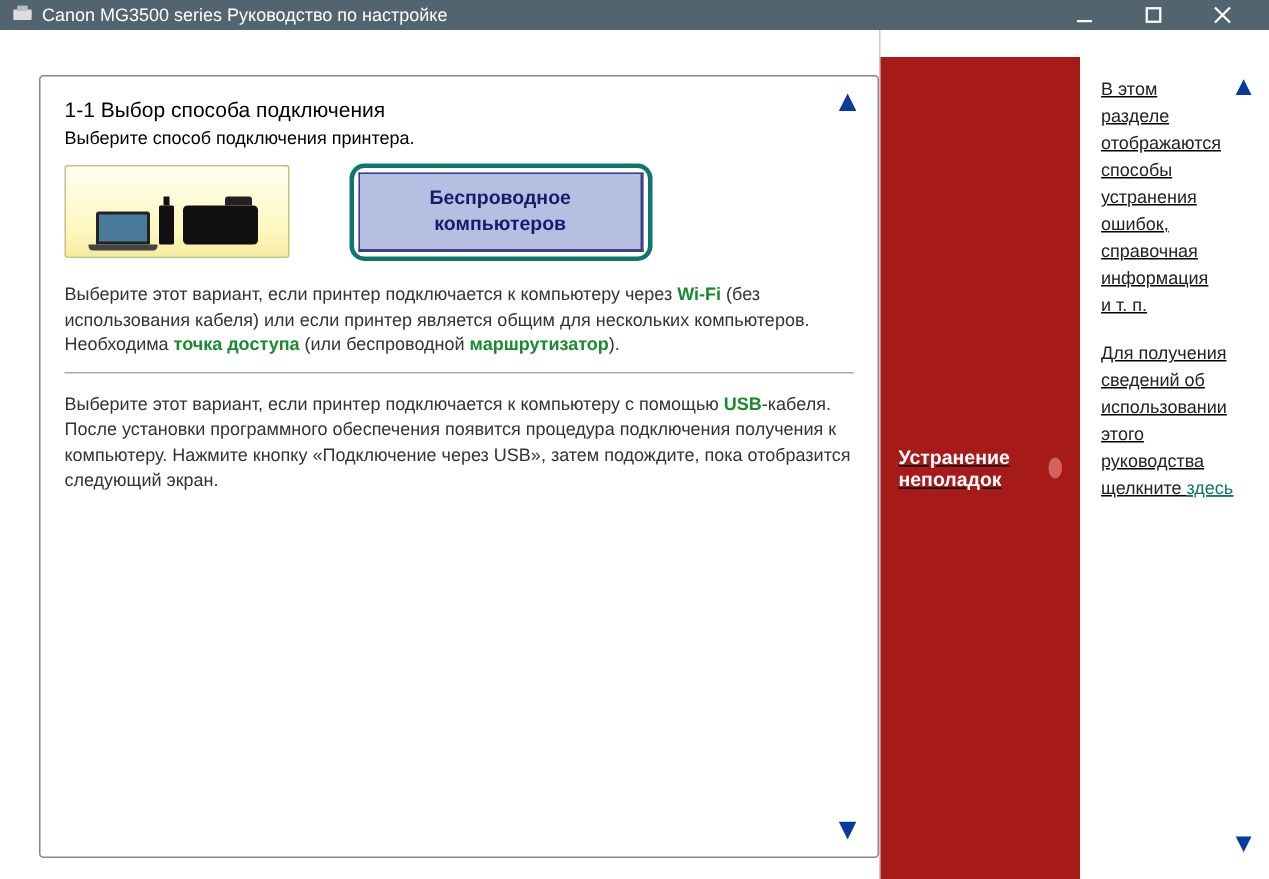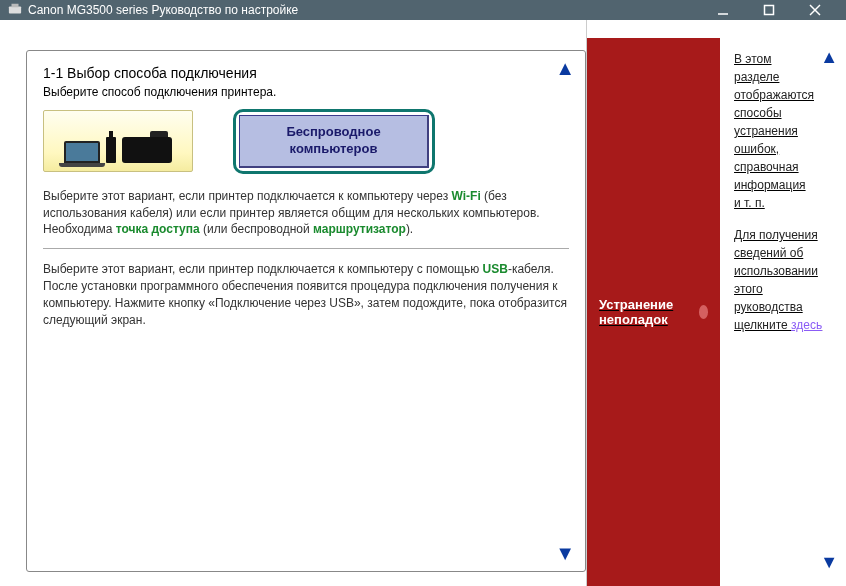--- a/index.html
+++ b/index.html
@@ -154,21 +154,21 @@
     }
     .sidebar-body {
       padding: 12px 14px;
       font-size: 12px;
       color: #222;
       line-height: 1.5;
       position: relative;
       flex: 1;
     }
     .sidebar-body p { margin-bottom: 14px; }
-    .link { color: #8b5cf6; text-decoration: underline; cursor: pointer; }
+    .link { color: #0f766e; text-decoration: underline; cursor: pointer; }
     .scroll-caret {
       position: absolute;
       right: 8px;
       color: #0a3aa0;
       font-size: 18px;
       font-weight: bold;
       cursor: pointer;
     }
     
     .laptop { width:36px; height:22px; background:#222; border-radius:2px 2px 0 0; position:relative; margin-bottom:4px;}

